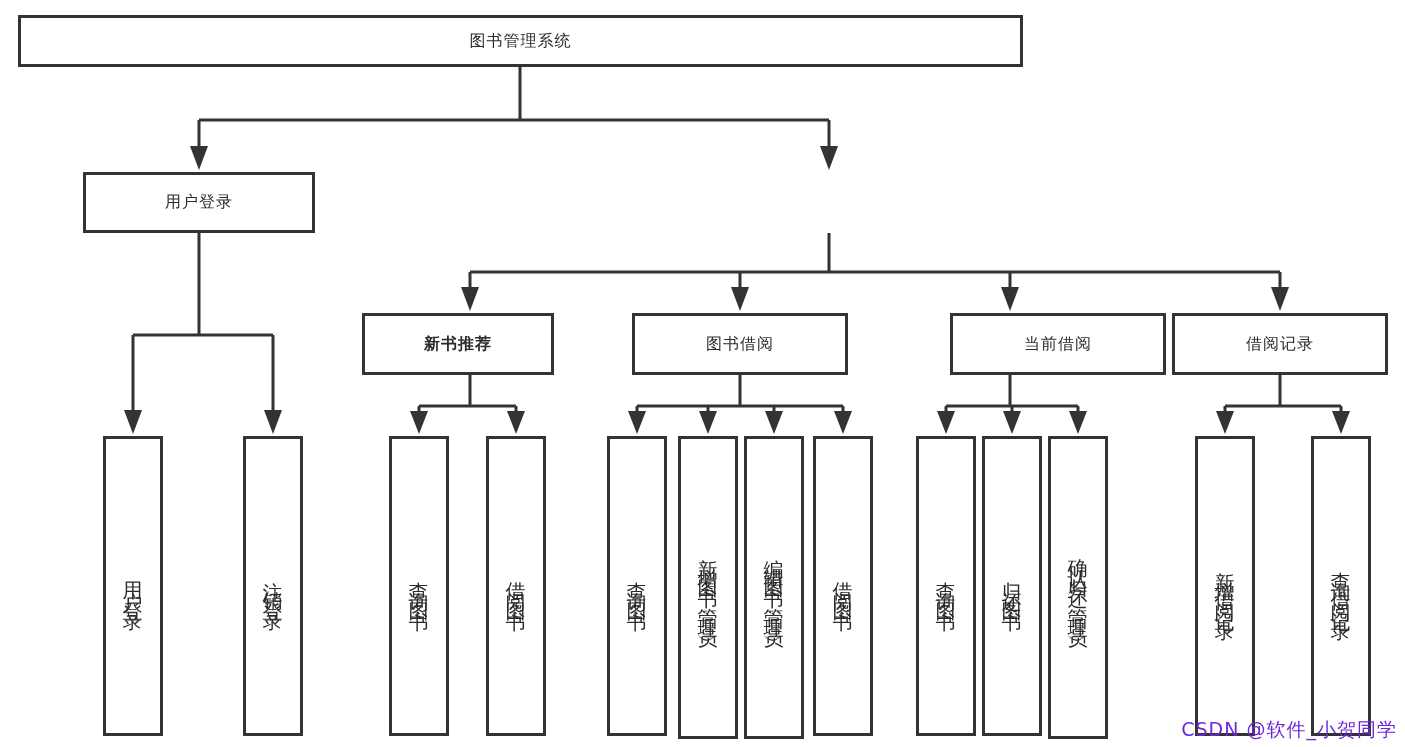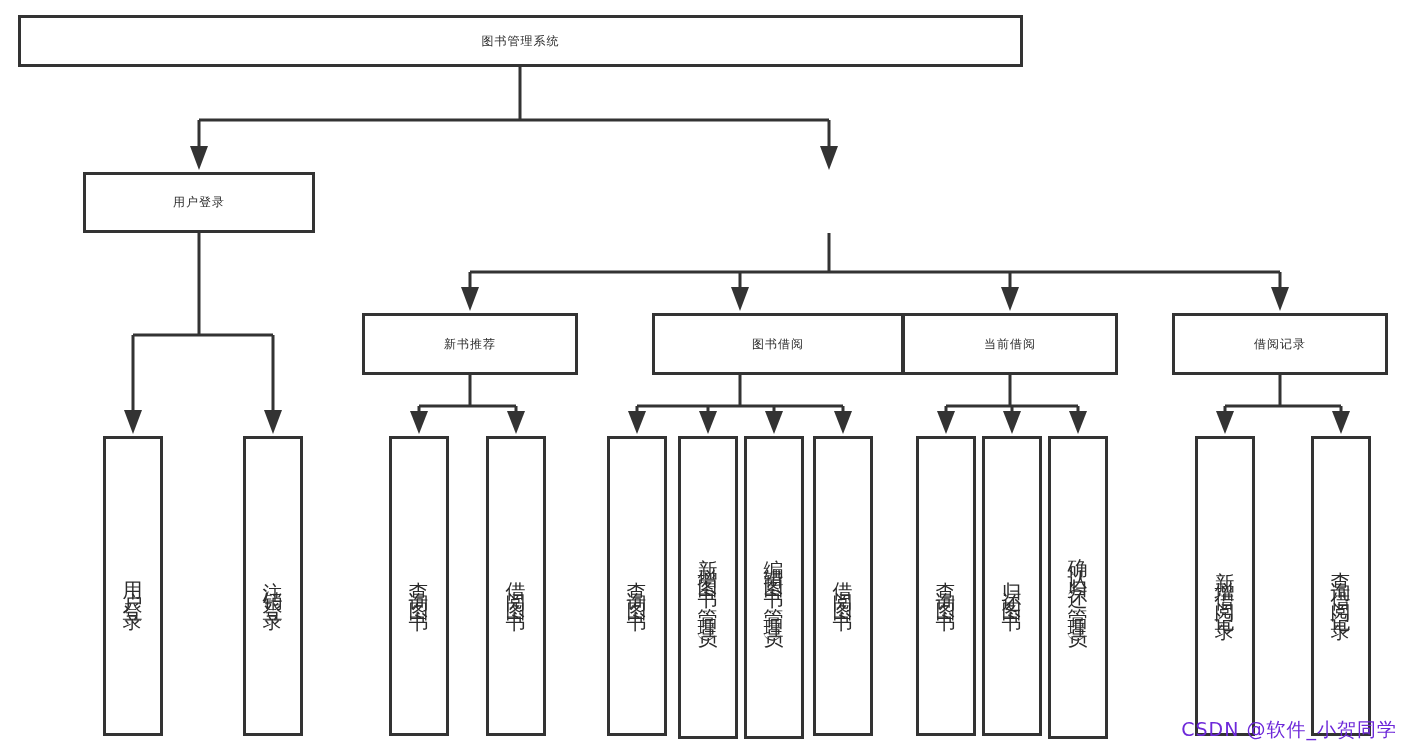--- a/index.html
+++ b/index.html
@@ -7,21 +7,21 @@
     position:relative;width:1405px;height:747px;background:#ffffff;
     font-family:"DejaVu Sans","Liberation Sans",sans-serif;
     color:#2b2b2b;overflow:hidden;
   }
   .edges{position:absolute;left:0;top:0;width:1405px;height:747px;}
   .edges path{stroke:#333333;stroke-width:3;fill:none;}
   .edges polygon{fill:#333333;stroke:none;}
   .node{
     position:absolute;box-sizing:border-box;border:3px solid #333333;background:#ffffff;
     display:flex;align-items:center;justify-content:center;
-    font-size:12px;letter-spacing:1px;color:#2b2b2b;white-space:nowrap;
+    font-size:16px;letter-spacing:1px;color:#2b2b2b;white-space:nowrap;
   }
   .vnode{
     position:absolute;box-sizing:border-box;border:3px solid #333333;background:#ffffff;
     display:flex;align-items:center;justify-content:center;
     font-size:20px;color:#2b2b2b;
   }
   .vnode .vtext{
     writing-mode:vertical-rl;text-orientation:mixed;
     letter-spacing:10px;line-height:1;white-space:nowrap;
   }
@@ -79,27 +79,27 @@
   </svg>
 
   <div class="node" style="left:18px;top:15px;width:1005px;height:52px;">
     <span>图书管理系统</span>
   </div>
 
   <div class="node" style="left:83px;top:172px;width:232px;height:61px;">
     <span>用户登录</span>
   </div>
 
-  <div class="node" style="left:362px;top:313px;width:216px;height:62px;">
+  <div class="node" style="left:362px;top:313px;width:192px;height:62px;font-weight:bold;">
     <span>新书推荐</span>
   </div>
-  <div class="node" style="left:652px;top:313px;width:252px;height:62px;">
+  <div class="node" style="left:632px;top:313px;width:216px;height:62px;">
     <span>图书借阅</span>
   </div>
-  <div class="node" style="left:902px;top:313px;width:216px;height:62px;font-family:Liberation Mono, monospace;">
+  <div class="node" style="left:950px;top:313px;width:216px;height:62px;font-family:Liberation Mono, monospace;">
     <span>当前借阅</span>
   </div>
   <div class="node" style="left:1172px;top:313px;width:216px;height:62px;">
     <span>借阅记录</span>
   </div>
 
   <div class="vnode" style="left:103px;top:436px;width:60px;height:300px;">
     <span class="vtext">用户登录</span>
   </div>
   <div class="vnode" style="left:243px;top:436px;width:60px;height:300px;">

